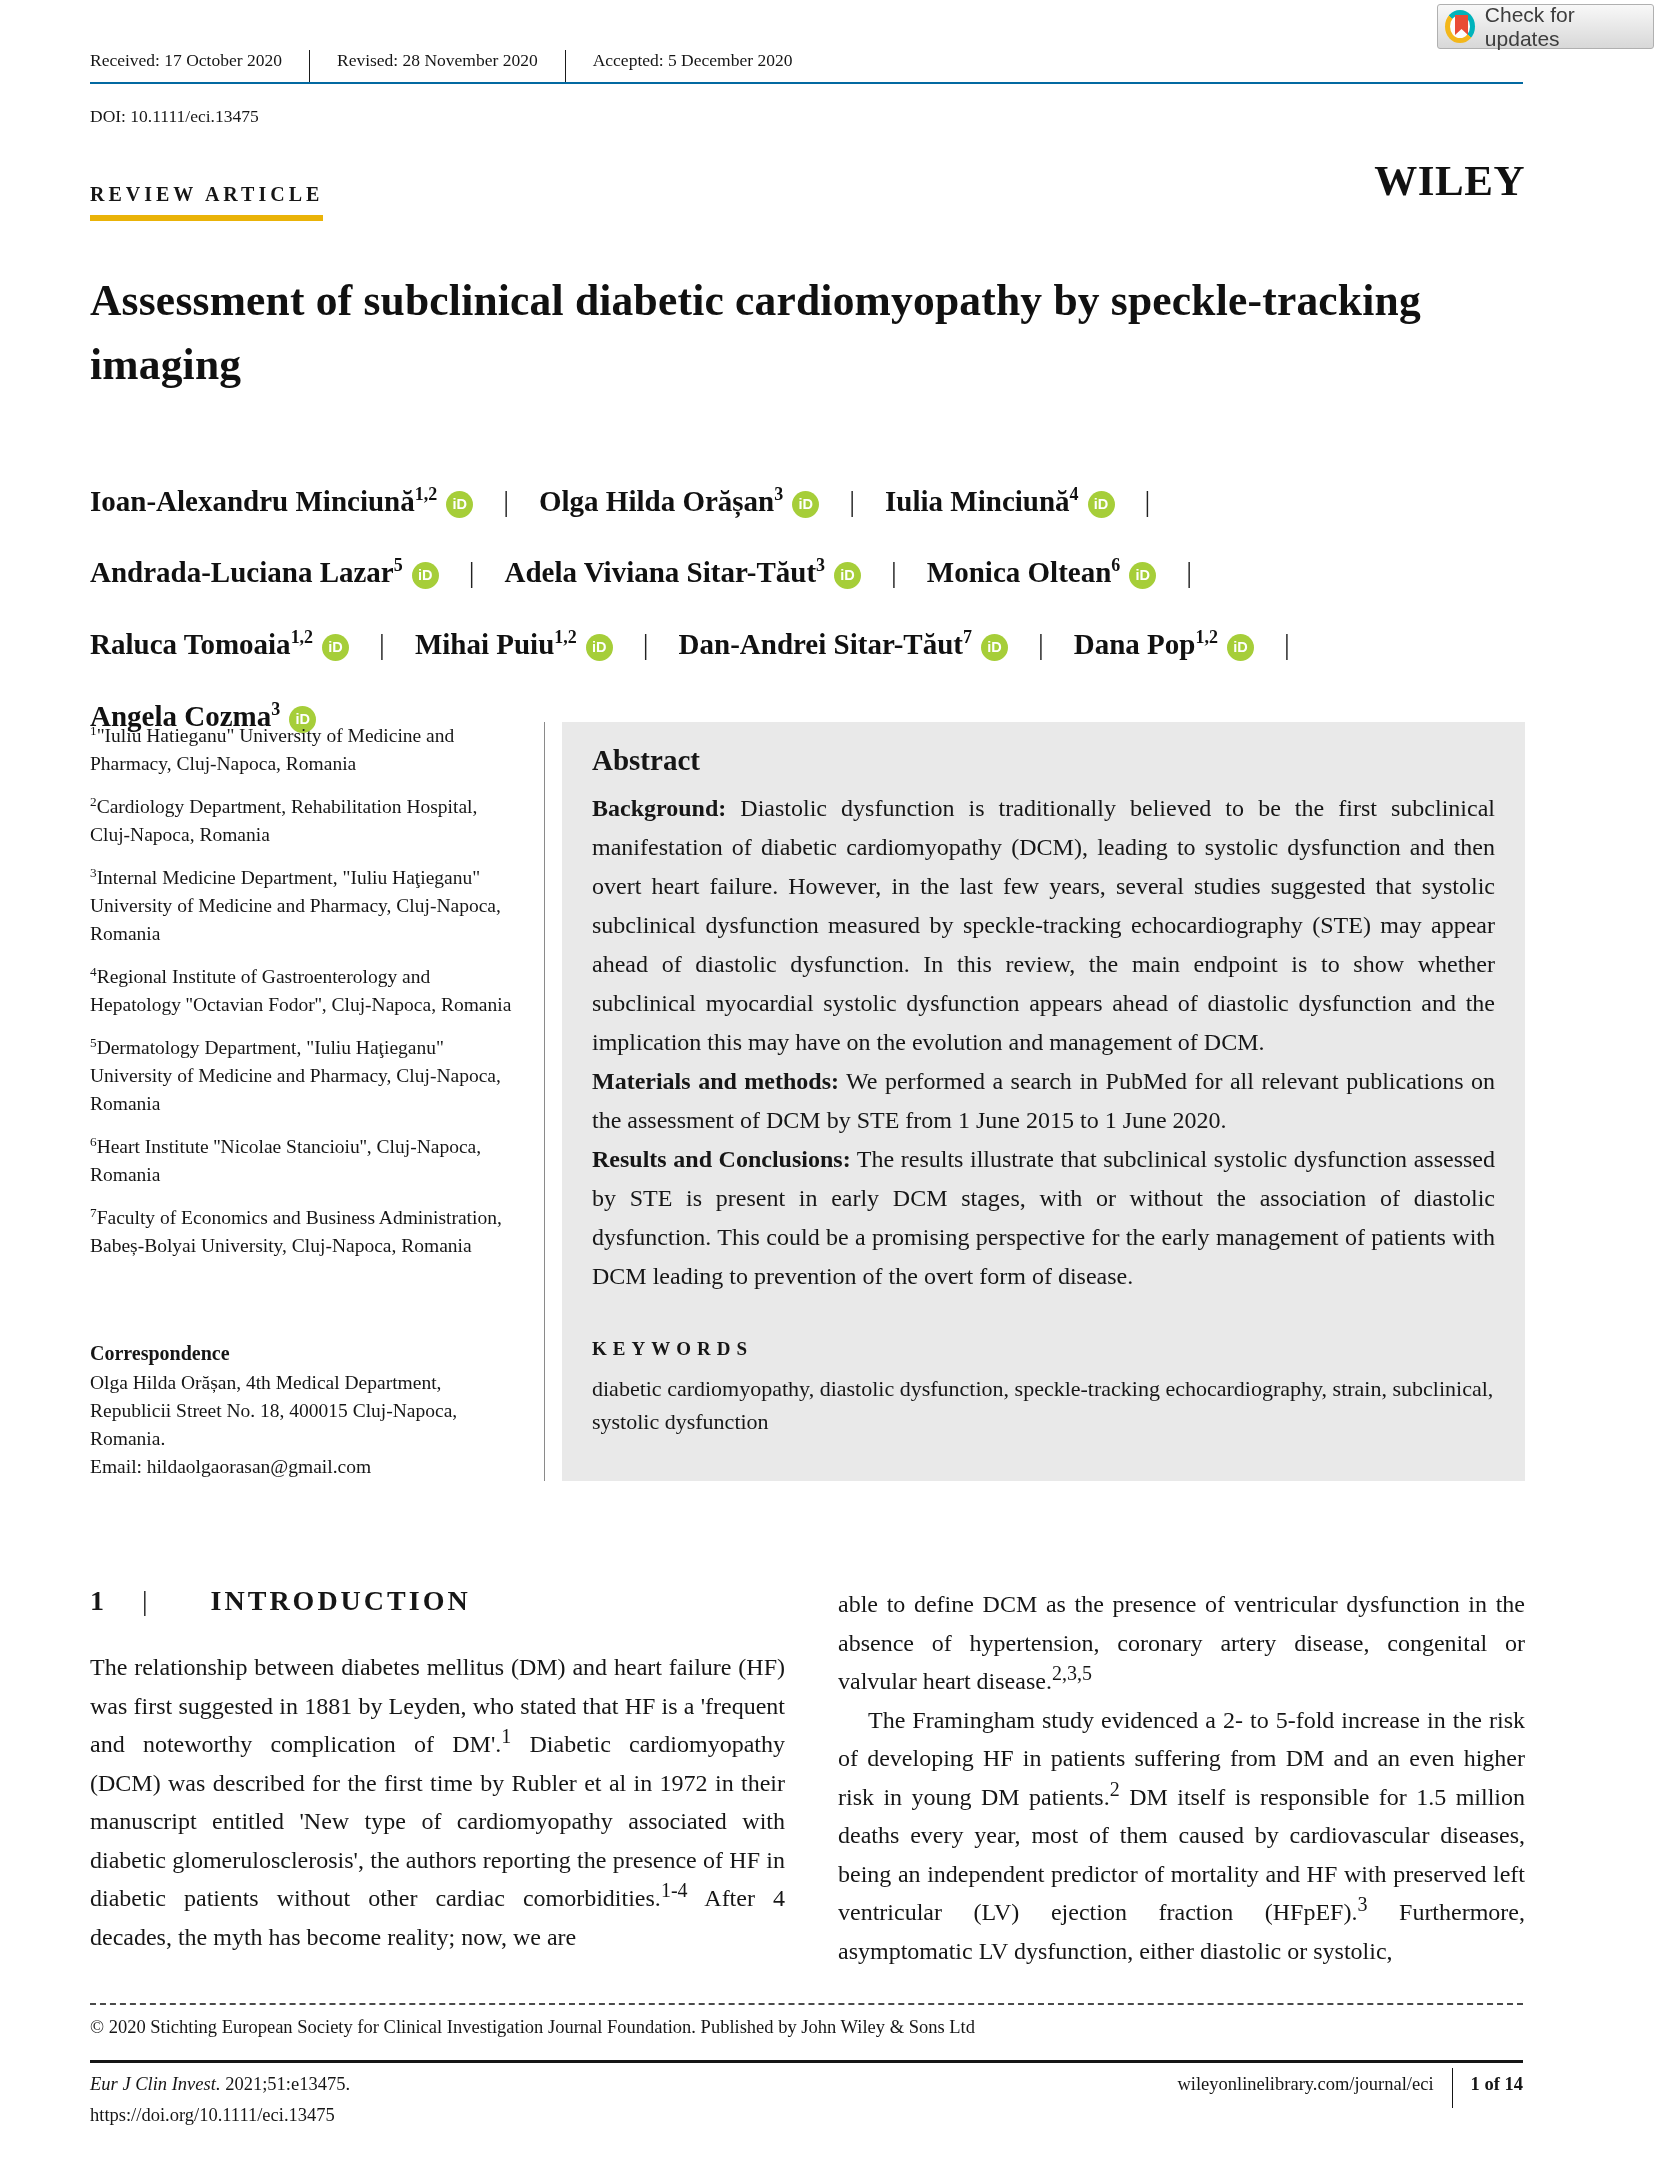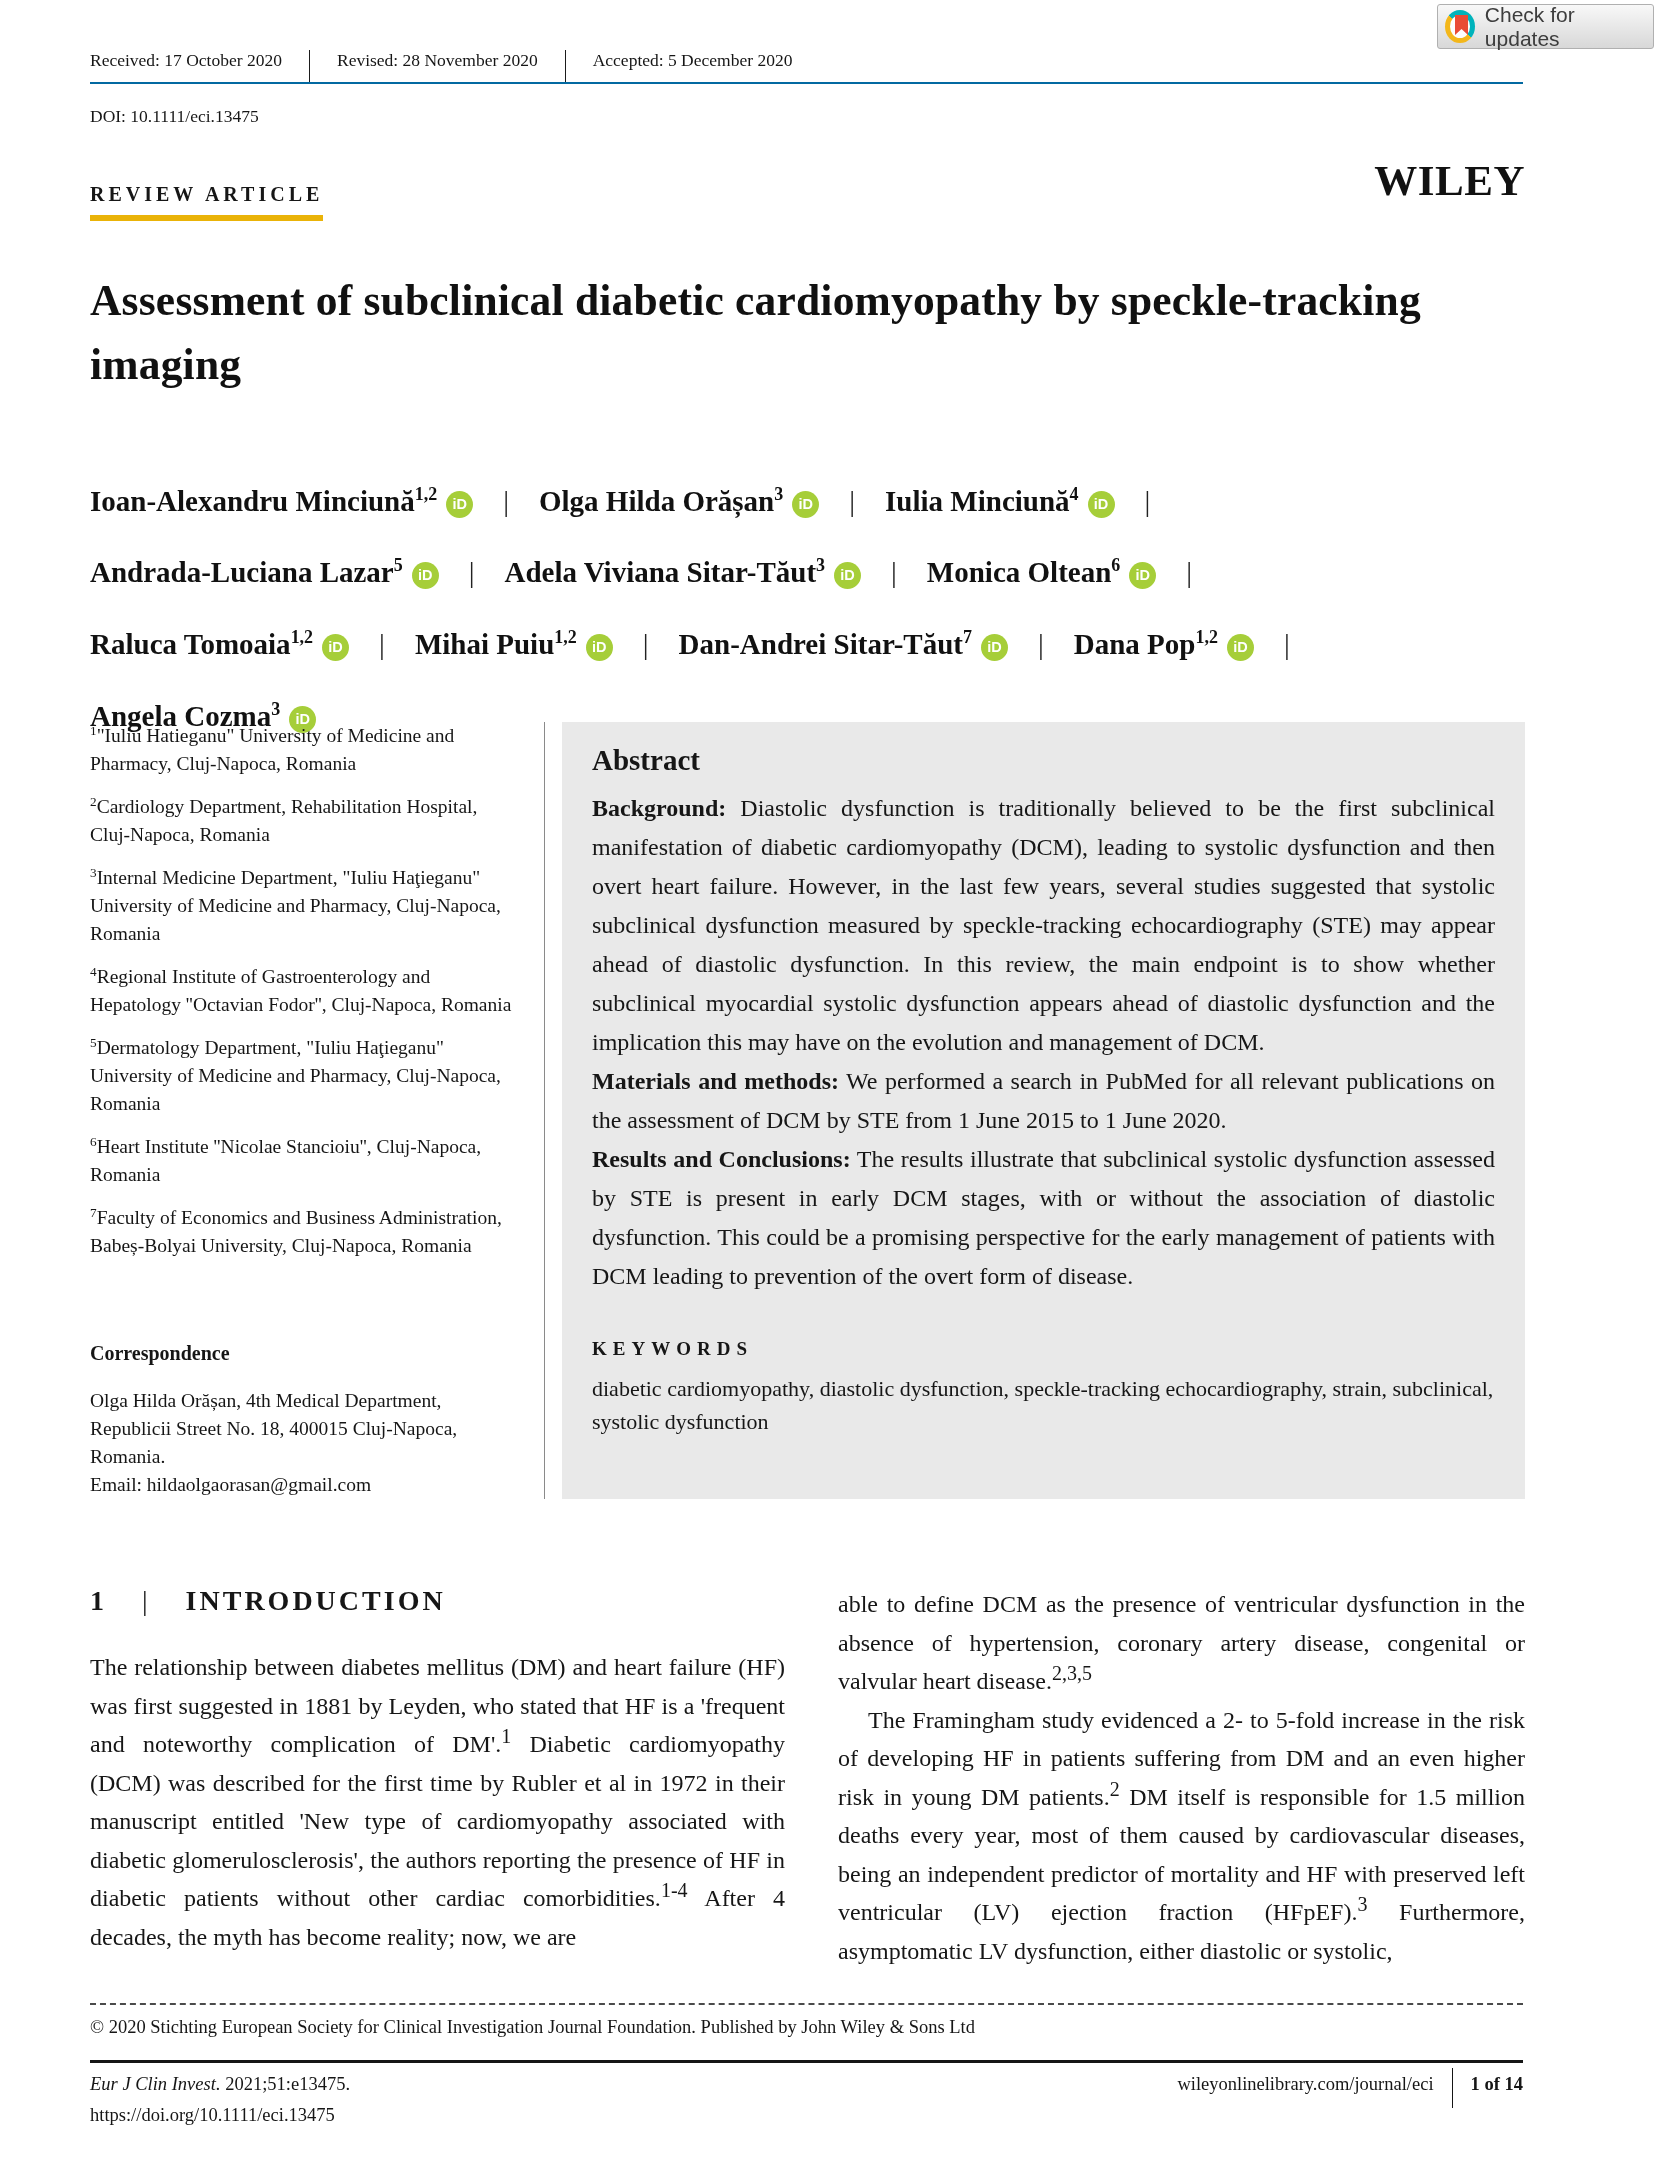--- a/index.html
+++ b/index.html
@@ -59,38 +59,38 @@
     font-family:"Liberation Sans", sans-serif;font-size:14.5px;font-weight:bold;
     margin-left:9px;vertical-align:2px;cursor:pointer;
   }
 
   
   .mid{position:absolute;top:722px;left:90px;width:1435px;display:flex;align-items:stretch;}
   .affil-col{width:455px;box-sizing:border-box;padding-right:22px;border-right:1px solid #8a8a8a;}
   .affil-item{font-size:19.5px;line-height:28px;margin-bottom:15px;}
   .affil-item sup{font-size:0.68em;}
   .correspondence{margin-top:82px;}
-  .correspondence .corr-head{font-size:20px;font-weight:bold;margin-bottom:22px;}
+  .correspondence .corr-head{font-size:20px;font-weight:bold;margin-bottom:4px;}
   .correspondence p{margin:0;font-size:19.5px;line-height:28px;}
 
   .abstract-box{
     margin-left:17px;width:963px;box-sizing:border-box;background:#e9e9e9;
     padding:22px 30px 26px 30px;
   }
   .abstract-box h2{margin:0 0 12px 0;font-size:29px;font-weight:bold;}
   .abstract-box p.absec{margin:0;font-size:24px;line-height:39px;text-align:justify;hyphens:auto;}
   .kw-head{margin-top:42px;font-size:19px;font-weight:bold;letter-spacing:6px;}
   .kw-text{margin-top:12px;font-size:22px;line-height:33px;}
 
   
   .intro-left{position:absolute;top:1585px;left:90px;width:695px;}
   .intro-right{position:absolute;top:1585px;left:838px;width:687px;}
   .sec-head{display:flex;align-items:baseline;font-size:28px;font-weight:bold;letter-spacing:1px;margin:0 0 31px 0;}
   .sec-head .bar{font-weight:400;margin:0 37px;}
-  .sec-head .sec-title{letter-spacing:3px;}
+  .sec-head .sec-title{letter-spacing:3px;margin-left:25px;}
   .bodytext{margin:0;font-size:24px;line-height:38.5px;text-align:justify;hyphens:auto;}
   .bodytext.indent{text-indent:30px;}
   .bodytext sup, .affil-item sup, .absec sup{line-height:0;}
 
   
   .dash-rule{position:absolute;top:2003px;left:90px;width:1433px;border-top:2px dashed #4a4a4a;}
   .foot-copy{position:absolute;top:2017px;left:90px;font-size:18.5px;}
   .solid-rule{position:absolute;top:2060px;left:90px;width:1433px;border-top:3px solid #151515;}
   .foot-row{position:absolute;top:2074px;left:90px;width:1433px;display:flex;justify-content:space-between;font-size:18.5px;}
   .foot-left .l2{margin-top:10px;}

